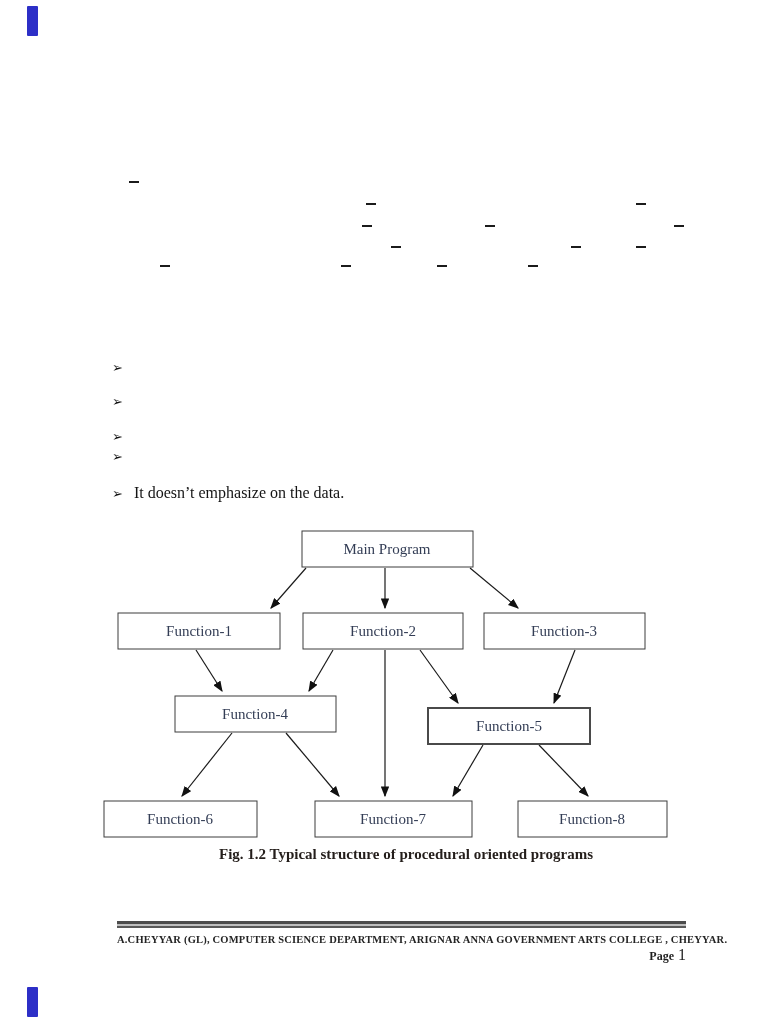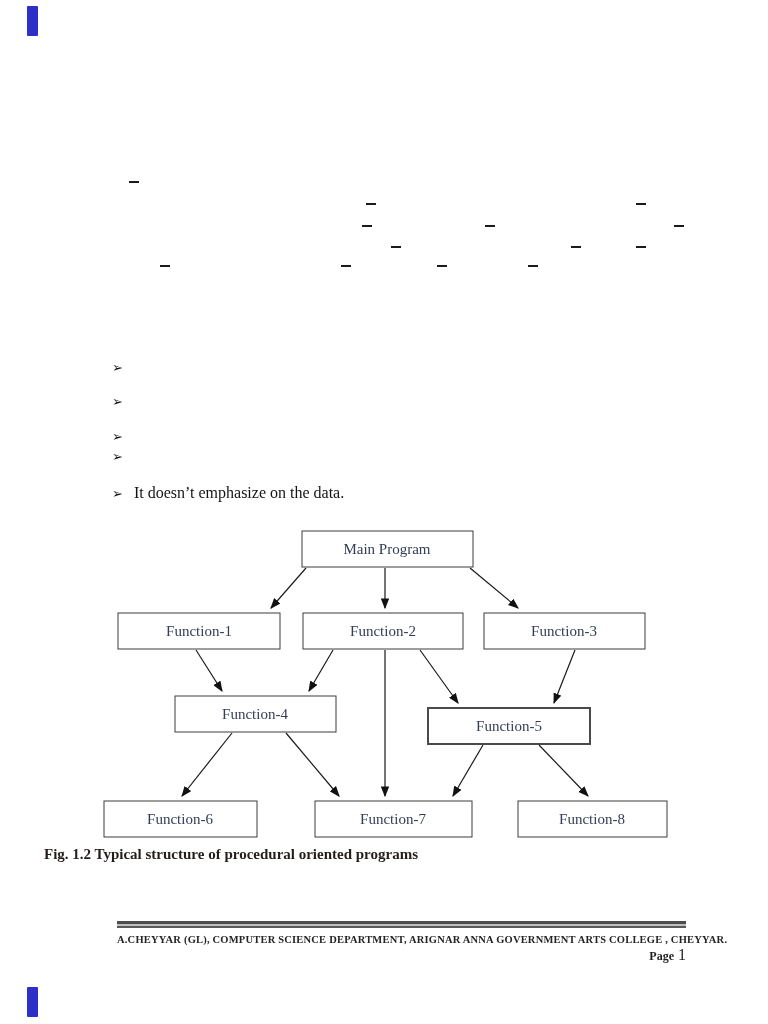--- a/index.html
+++ b/index.html
@@ -27,21 +27,21 @@
   #diagram-svg { position:absolute; left:0; top:0; }
   .node-rect { fill:#ffffff; stroke:#3d3d3d; stroke-width:1; }
   .node-rect.thick { stroke:#4a4a4a; stroke-width:2; }
   .node-label {
     font-family:"Liberation Serif", serif; font-size:15px;
     fill:#333d55; text-anchor:middle;
   }
   .edge { stroke:#1a1a1a; stroke-width:1.2; }
   .caption {
     position:absolute; left:44px; top:846px; width:724px;
-    font-weight:bold; font-size:15px; color:#241e1b;
+    text-align:center; font-weight:bold; font-size:15px; color:#241e1b;
   }
   .footer-rule {
     position:absolute; left:117px; top:921px; width:569px; height:2px;
     background:#bfbfbf;
     border-top:3px solid #4c4c4c; border-bottom:2px solid #595959;
   }
   .footer-text {
     position:absolute; left:117px; top:934px; width:585px;
     font-weight:bold; font-size:10.5px; letter-spacing:0.2px;
     color:#242424; white-space:nowrap;

